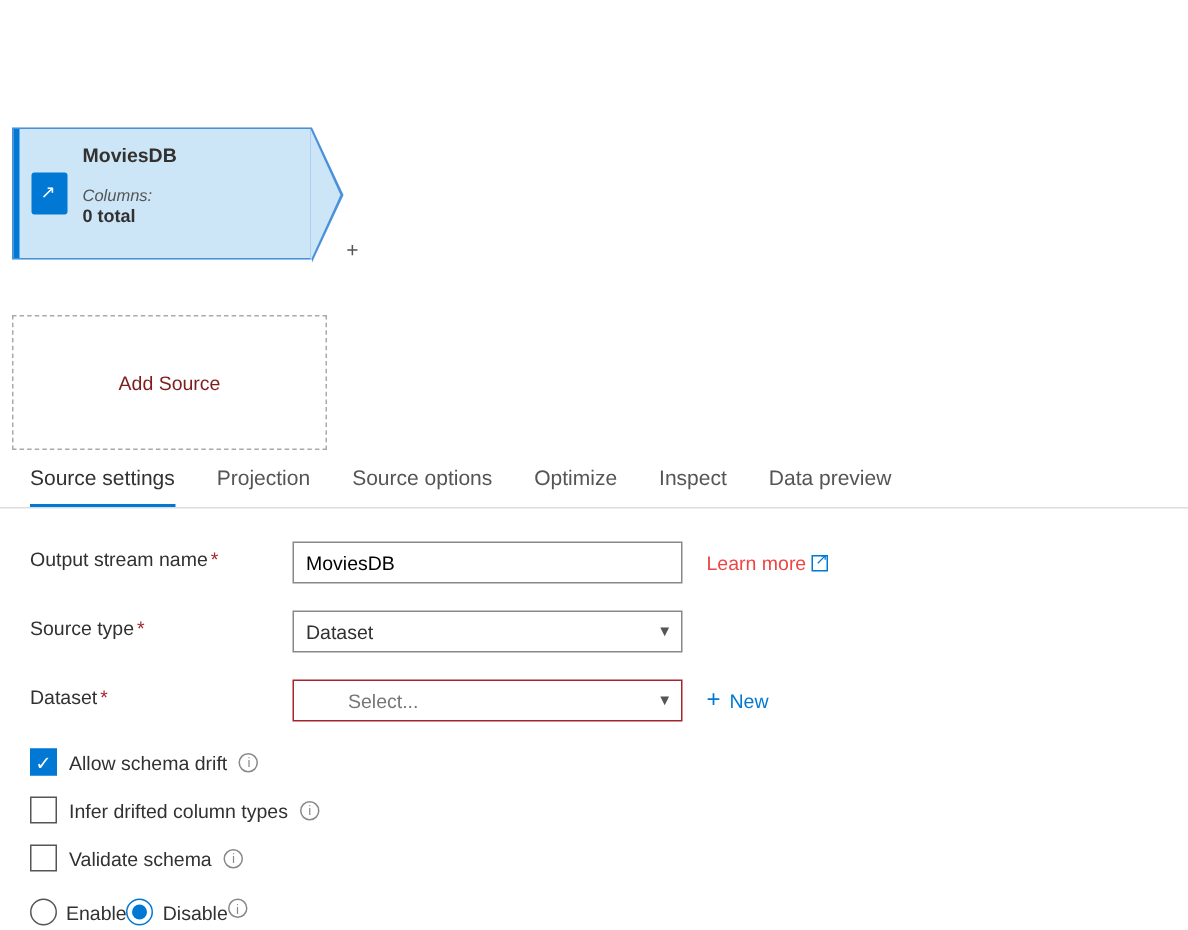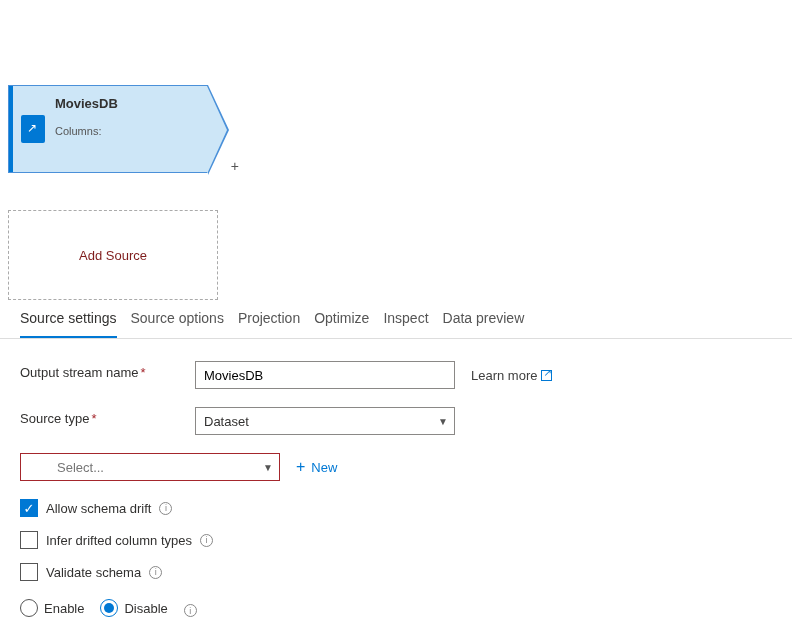--- a/index.html
+++ b/index.html
@@ -82,20 +82,21 @@
     padding: 10px 6px;
   }
   .node-title {
     font-weight: 600;
     font-size: 13px;
     margin-bottom: 14px;
   }
   .node-sub {
     font-size: 11px;
     color: #555;
+    font-style: italic;
   }
   .node-total {
     font-size: 12px;
     font-weight: 600;
   }
   .plus-add {
     position: absolute;
     right: -32px;
     bottom: -2px;
     font-size: 14px;
@@ -113,21 +114,21 @@
     align-items: center;
     justify-content: center;
     color: #7f1d1d;
     font-size: 13px;
     cursor: pointer;
   }
   .tabs {
     border-bottom: 1px solid #ddd;
     padding: 0 20px;
     display: flex;
-    gap: 14px;
+    gap: 28px;
   }
   .tab {
     padding: 10px 0;
     font-size: 14px;
     color: #555;
     cursor: pointer;
     border-bottom: 2px solid transparent;
   }
   .tab.active {
     color: #323130;
@@ -178,21 +179,21 @@
   .select-input.invalid {
     border: 1px solid #a4262c;
     padding-left: 36px;
   }
   .chev {
     font-size: 10px;
     color: #555;
   }
   .placeholder { color: #767676; }
   .link {
-    color: #404040;
+    color: #ef4444;
     font-size: 13px;
     text-decoration: none;
     display: inline-flex;
     align-items: center;
     gap: 4px;
     cursor: pointer;
   }
   .ext-icon {
     display: inline-block;
     width: 11px;
@@ -255,22 +256,21 @@
     border: 1px solid #888;
     border-radius: 50%;
     font-size: 9px;
     align-items: center;
     justify-content: center;
     color: #888;
     cursor: pointer;
   }
   .radio-row {
     display: flex;
-    align-items: flex-end;
-    gap: 16px;
+    align-items: flex-start;
   }
   .radio {
     display: inline-flex;
     align-items: center;
     gap: 6px;
     cursor: pointer;
   }
   .radio-circle {
     width: 18px;
     height: 18px;
@@ -296,33 +296,34 @@
 
 <div class="canvas-area">
   <div class="source-node">
     <div class="node-bar"></div>
     <div class="node-icon-wrap">
       <div class="node-icon"></div>
     </div>
     <div class="node-body">
       <div class="node-title">MoviesDB</div>
       <div class="node-sub">Columns:</div>
+      <div class="node-total">0 total</div>
     </div>
     <div class="plus-add">+</div>
   </div>
 
   <div class="add-source-box">
     <span>Add Source</span>
   </div>
 </div>
 
 <div class="tabs">
   <div class="tab active">Source settings</div>
+  <div class="tab">Projection</div>
   <div class="tab">Source options</div>
-  <div class="tab">Projection</div>
   <div class="tab">Optimize</div>
   <div class="tab">Inspect</div>
   <div class="tab">Data preview</div>
 </div>
 
 <div class="form">
 
   <div class="form-row">
     <div class="form-label">
       <span>Output stream name</span><span class="req">*</span>
@@ -342,20 +343,23 @@
     </div>
     <div class="form-control-wrap">
       <div class="select-input">
         <span>Dataset</span>
         <span class="chev">▼</span>
       </div>
     </div>
   </div>
 
   <div class="form-row">
+    <div class="form-label">
+      <span>Dataset</span><span class="req">*</span>
+    </div>
     <div class="form-control-wrap">
       <div class="select-input invalid">
         <span class="placeholder">Select...</span>
         <span class="chev">▼</span>
       </div>
       <span class="new-link">
         <span class="plus-icon">+</span>
         <span>New</span>
       </span>
     </div>

